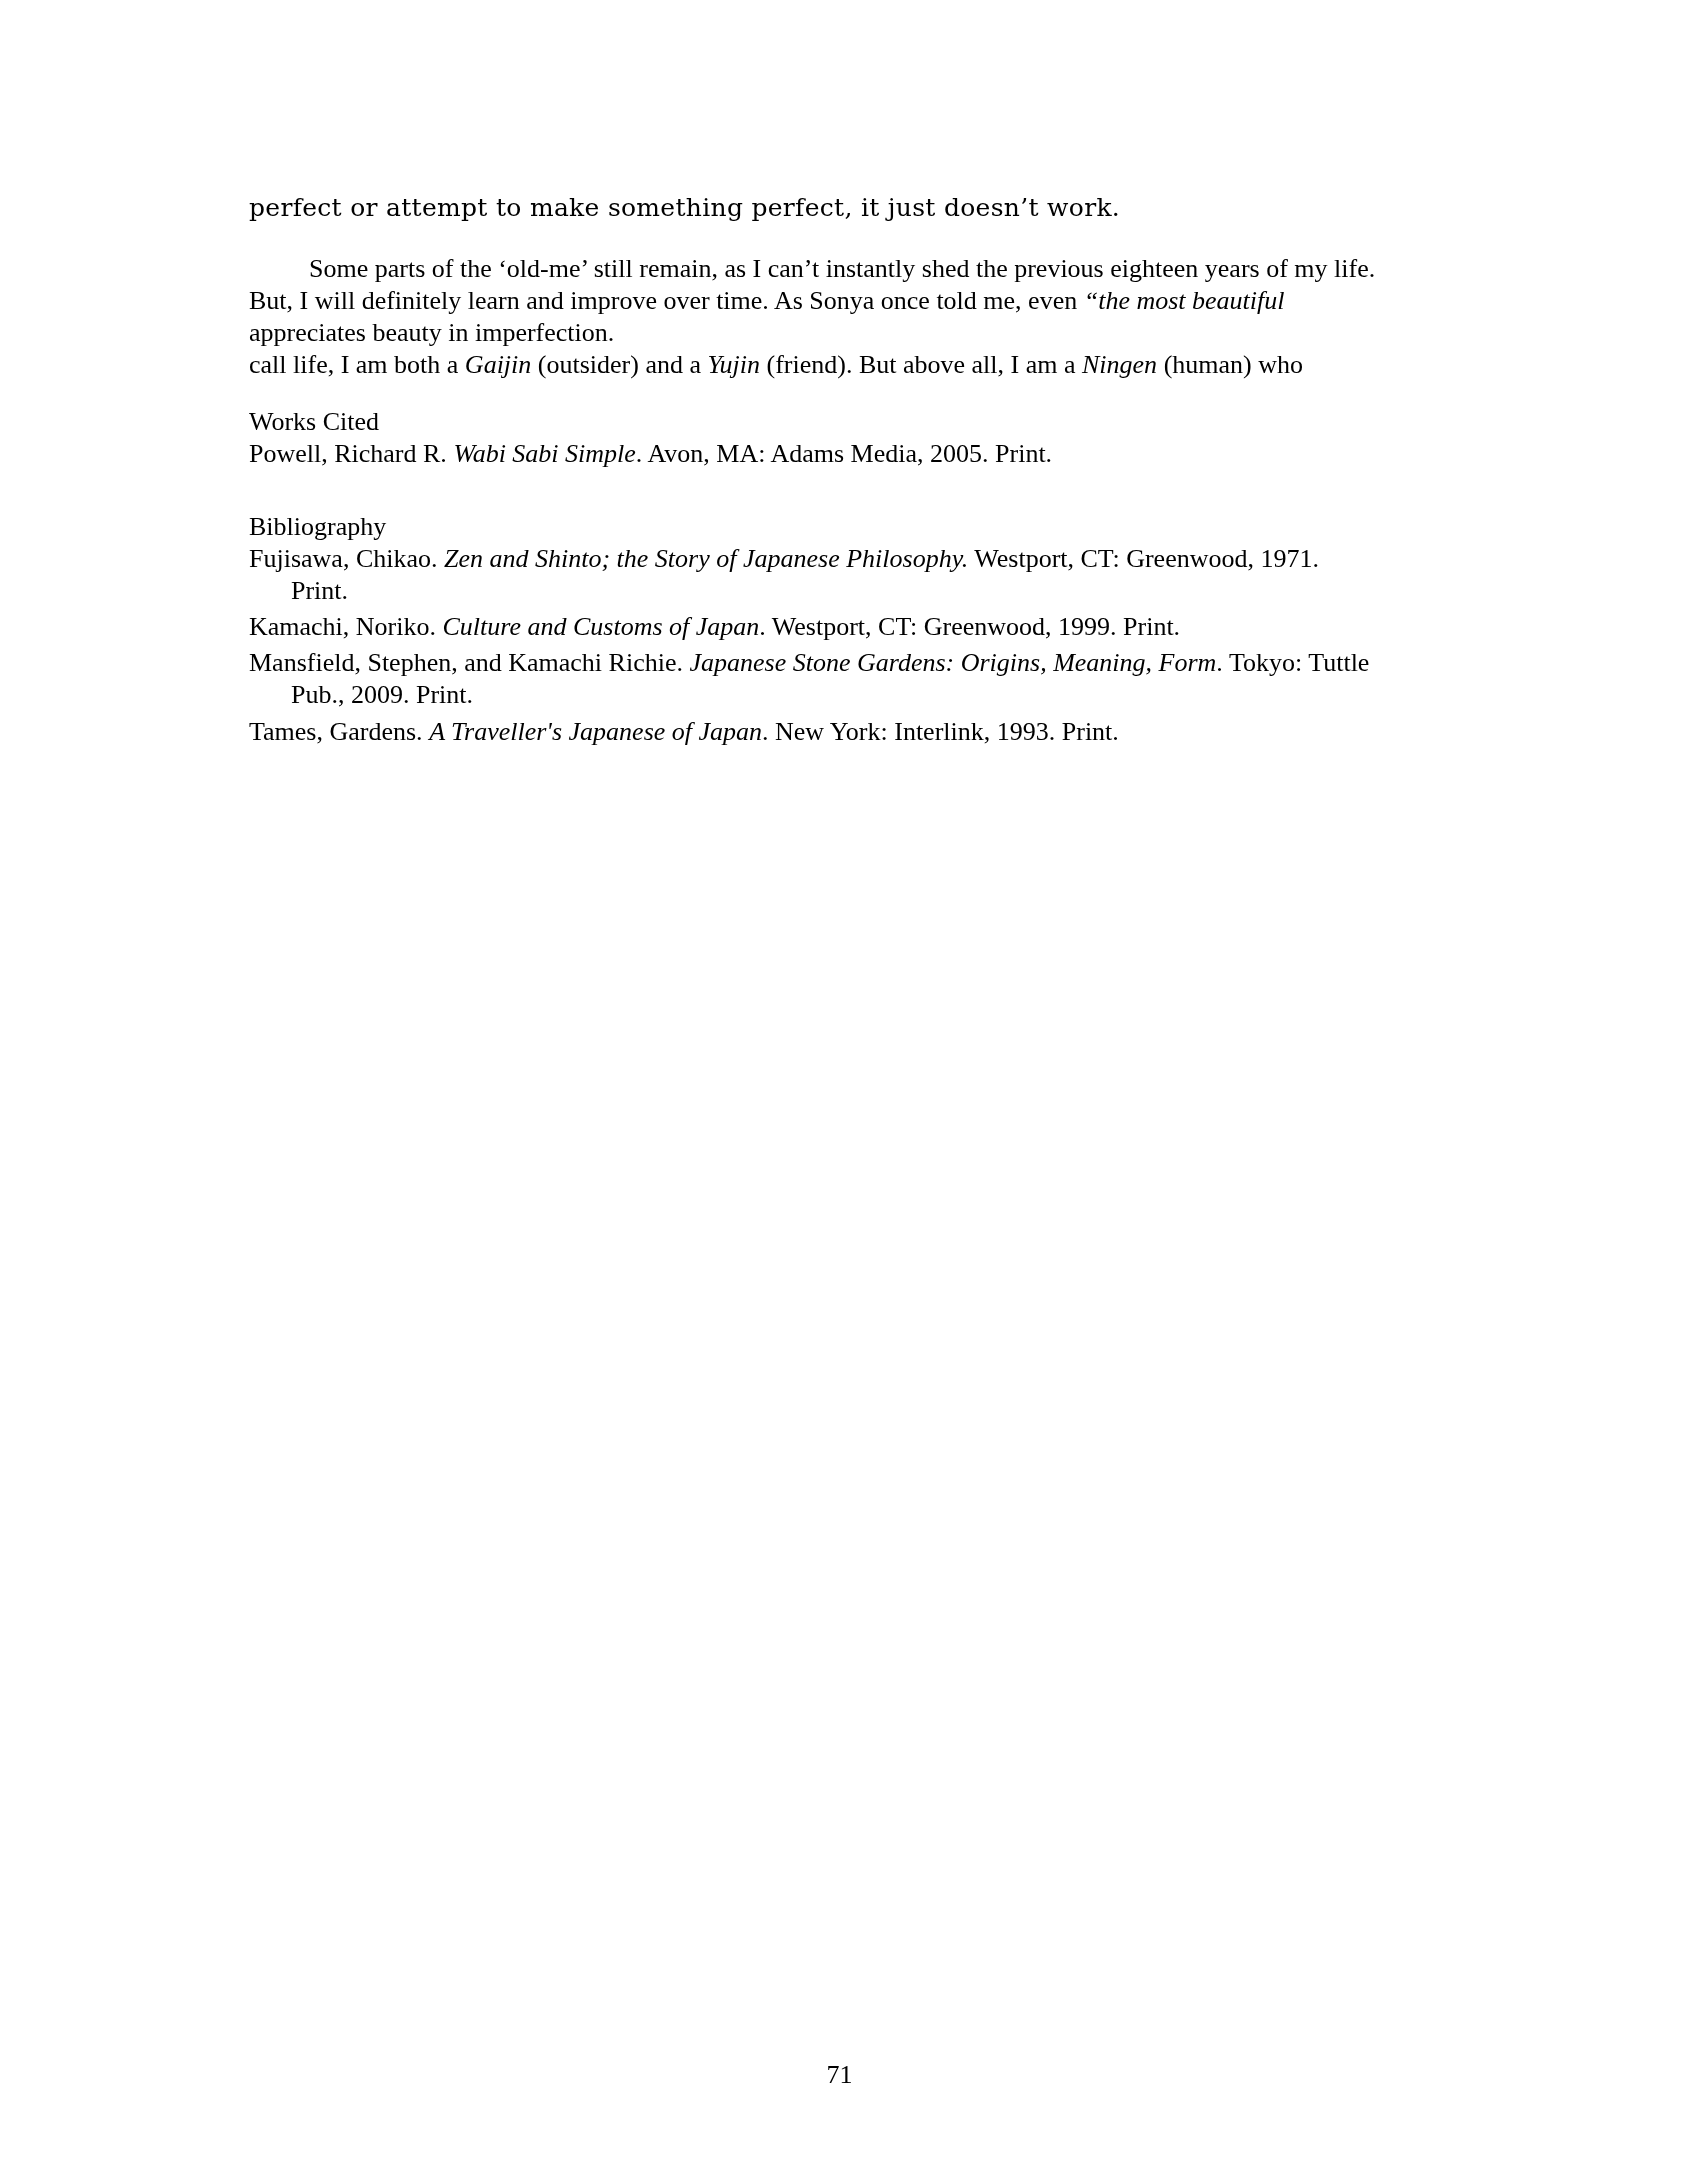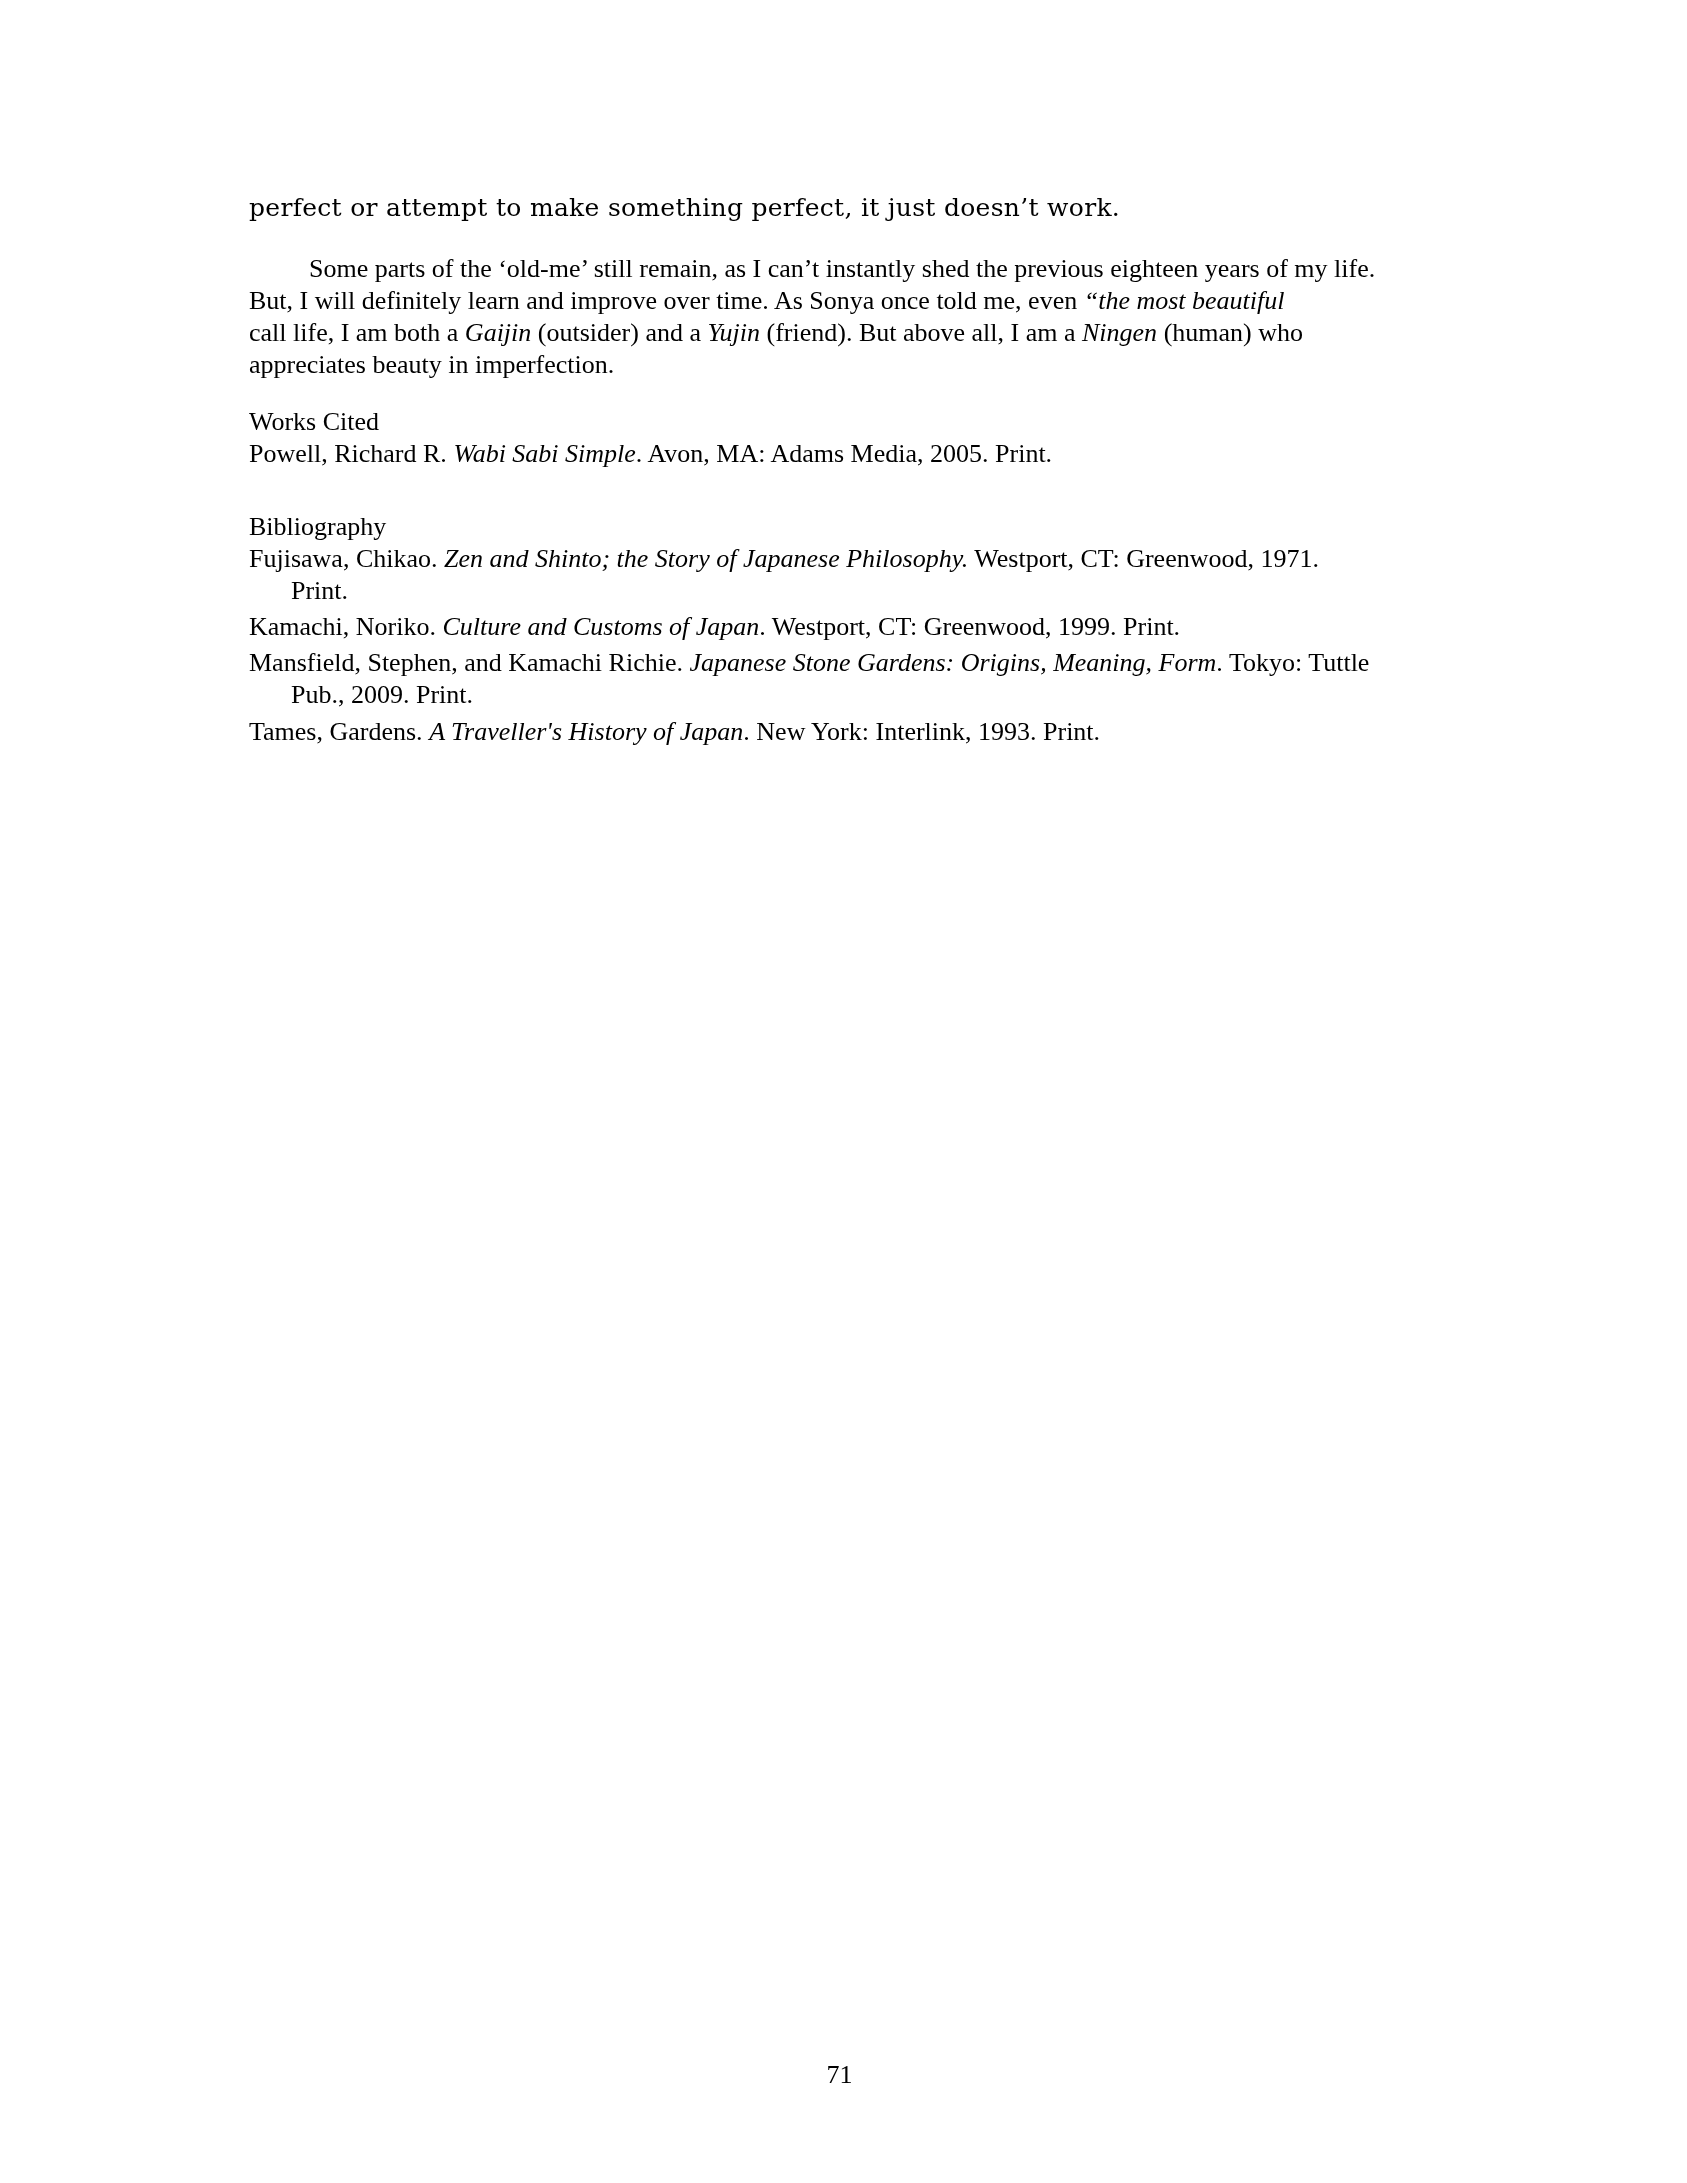--- a/index.html
+++ b/index.html
@@ -50,38 +50,38 @@
 <body>
 
 <div class="page">
   <div class="content">
 
     <div class="line opening">perfect or attempt to make something perfect, it just doesn’t work.</div>
 
     <div>
         <div class="line indent"><span>Some parts of the ‘old-me’ still remain, as I can’t instantly shed the previous eighteen years of my life.</span></div>
         <div class="line"><span>But, I will definitely learn and improve over time. As Sonya once told me, even </span><i>“the most beautiful</i></div>
+        <div class="line"><span>appreciates beauty in imperfection.</span></div>
         <div class="line"><span>call life, I am both a </span><i>Gaijin</i><span> (outsider) and a </span><i>Yujin</i><span> (friend). But above all, I am a </span><i>Ningen</i><span> (human) who</span></div>
-        <div class="line"><span>appreciates beauty in imperfection.</span></div>
       </div>
 
     <div class="heading works-heading">Works Cited</div>
 
     <div>
         <div class="line"><span>Powell, Richard R. </span><i>Wabi Sabi Simple</i><span>. Avon, MA: Adams Media, 2005. Print.</span></div>
       </div>
 
     <div class="heading biblio-heading">Bibliography</div>
 
     <div>
         <div class="line"><span>Fujisawa, Chikao. </span><i>Zen and Shinto; the Story of Japanese Philosophy.</i><span> Westport, CT: Greenwood, 1971.</span></div>
         <div class="line hang"><span>Print.</span></div>
         <div class="line entry-gap"><span>Kamachi, Noriko. </span><i>Culture and Customs of Japan</i><span>. Westport, CT: Greenwood, 1999. Print.</span></div>
         <div class="line entry-gap"><span>Mansfield, Stephen, and Kamachi Richie. </span><i>Japanese Stone Gardens: Origins, Meaning, Form</i><span>. Tokyo: Tuttle</span></div>
         <div class="line hang"><span>Pub., 2009. Print.</span></div>
-        <div class="line entry-gap"><span>Tames, Gardens. </span><i>A Traveller's History of Japan</i><span>. New York: Interlink, 1993. Print.</span></div>
+        <div class="line entry-gap"><span>Tames, Gardens. </span><i>A Traveller's Japanese of Japan</i><span>. New York: Interlink, 1993. Print.</span></div>
       </div>
 
   </div>
 
   <div class="page-number">71</div>
 </div>
 
 
 </body></html>

